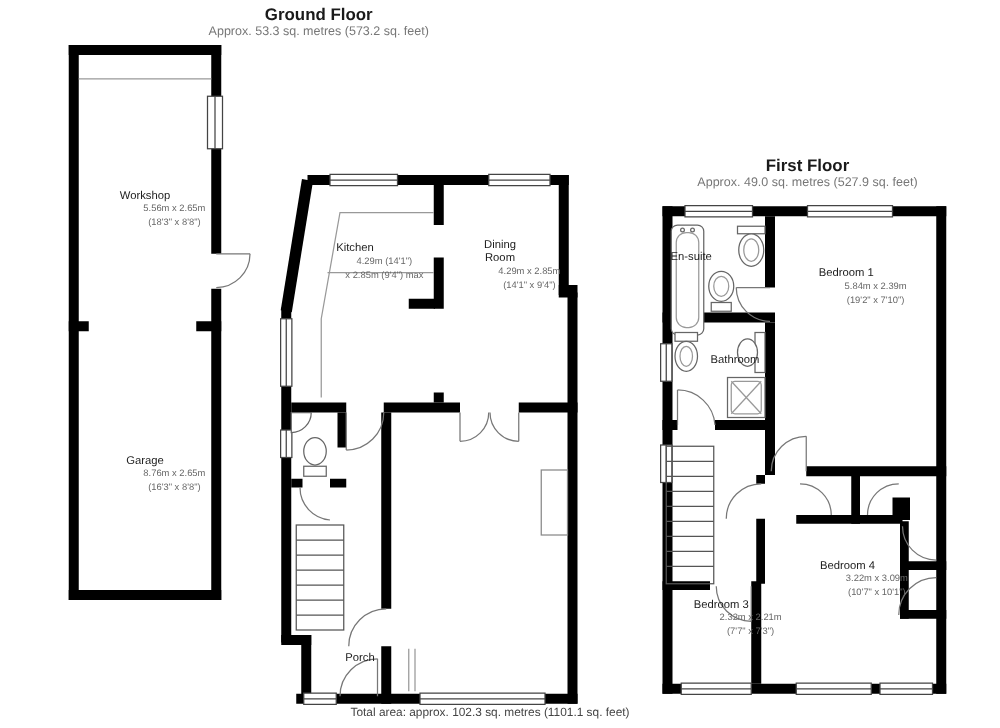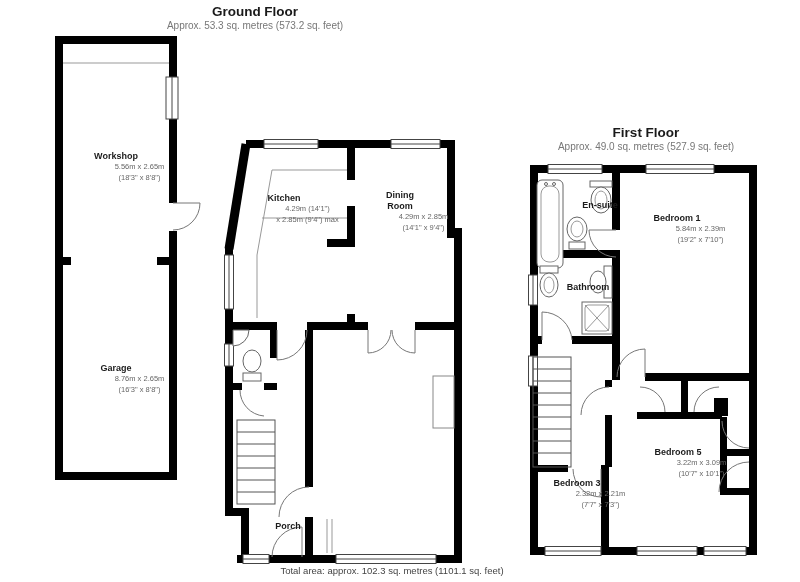--- a/index.html
+++ b/index.html
@@ -1,20 +1,20 @@
 <!DOCTYPE html>
 <html><head>
 <meta charset="utf-8">
 <style>
   html,body{margin:0;padding:0;background:#fff;}
   #plan{position:relative;width:800px;height:582px;background:#ffffff;overflow:hidden;
         font-family:"Liberation Sans",sans-serif;}
   #plan svg{position:absolute;left:0;top:0;}
   .lbl{position:absolute;transform:translateX(-50%);text-align:center;white-space:nowrap;z-index:5;}
-  .lbl .nm{display:block;font-weight:bold;font-size:9px;color:#1c1c1c;line-height:11px;}
+  .lbl .nm{display:block;font-weight:normal;font-size:9px;color:#1c1c1c;line-height:11px;}
   .lbl .dm{display:block;font-size:7.5px;color:#666;line-height:10.5px;margin-left:47px;}
   .floor-hdr{position:absolute;transform:translateX(-50%);text-align:center;white-space:nowrap;z-index:5;}
   .floor-hdr .t{display:block;font-weight:bold;font-size:13.5px;color:#1a1a1a;line-height:16px;}
   .floor-hdr .s{display:block;font-size:10px;color:#777;line-height:12px;}
   .footer{position:absolute;transform:translateX(-50%);font-size:9.5px;color:#444;white-space:nowrap;z-index:5;}
 </style>
 </head>
 <body>
 
 <div id="plan">
@@ -267,33 +267,33 @@
   </div>
   <div class="lbl" style="left:400px;top:190px;">
     <span class="nm">Dining</span>
     <span class="nm">Room</span>
     <span class="dm">4.29m x 2.85m</span>
     <span class="dm">(14'1" x 9'4")</span>
   </div>
   <div class="lbl" style="left:288px;top:521px;">
     <span class="nm">Porch</span>
   </div>
-  <div class="lbl" style="left:600px;top:200px;">
+  <div class="lbl" style="left:553px;top:200px;">
     <span class="nm">En-suite</span>
   </div>
   <div class="lbl" style="left:677px;top:213px;">
     <span class="nm">Bedroom 1</span>
     <span class="dm">5.84m x 2.39m</span>
     <span class="dm">(19'2" x 7'10")</span>
   </div>
   <div class="lbl" style="left:576px;top:282px;padding-left:24px;">
     <span class="nm">Bathroom</span>
   </div>
   <div class="lbl" style="left:678px;top:447px;">
-    <span class="nm">Bedroom 5</span>
+    <span class="nm">Bedroom 4</span>
     <span class="dm">3.22m x 3.09m</span>
     <span class="dm">(10'7" x 10'1")</span>
   </div>
   <div class="lbl" style="left:577px;top:478px;">
     <span class="nm">Bedroom 3</span>
     <span class="dm">2.32m x 2.21m</span>
     <span class="dm">(7'7" x 7'3")</span>
   </div>
 
   <div class="footer" style="left:392px;top:565px;">Total area: approx. 102.3 sq. metres (1101.1 sq. feet)</div>

